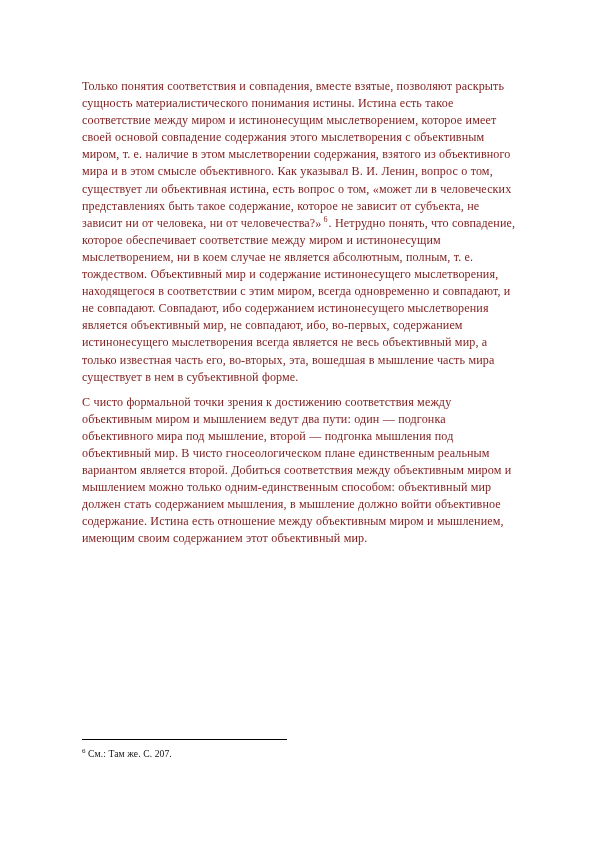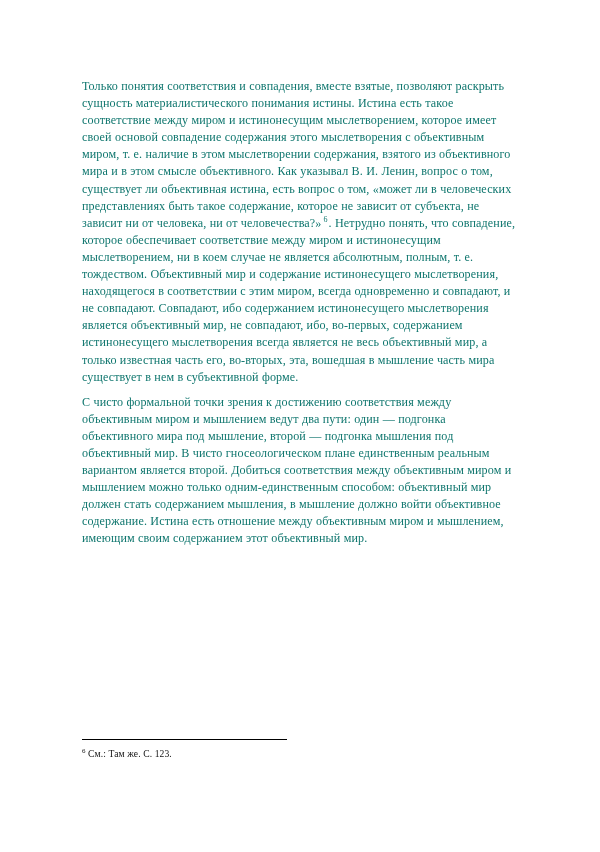--- a/index.html
+++ b/index.html
@@ -28,21 +28,21 @@
 
   
   .body-text {
     position: absolute;
     left: 82px;
     top: 78px;
     width: 438px;
     font-size: 12.1px;
     line-height: 17.1px;
     text-align: left;
-    color: #0f766e;
+    color: #7f1d1d;
     letter-spacing: 0.01em;
     word-spacing: 0.01em;
   }
 
   .para {
     margin: 0;
     padding: 0;
     text-indent: 0;
   }
 
@@ -98,16 +98,16 @@
   <div class="body-text">
 
     <p class="para"><span>Только понятия соответствия и совпадения, вместе взятые, позволяют раскрыть сущность материалистического понимания истины. Истина есть такое соответствие между миром и истинонесущим мыслетворением, которое имеет своей основой совпадение содержания этого мыслетворения с объективным миром, т. е. наличие в этом мыслетворении содержания, взятого из объективного мира и в этом смысле объективного. Как указывал В. И. Ленин, вопрос о том, существует ли объективная истина, есть вопрос о том, «может ли в человеческих представлениях быть такое содержание, которое не зависит от субъекта, не зависит ни от человека, ни от человечества?»</span><sup class="fn-ref">6</sup><span>. Нетрудно понять, что совпадение, которое обеспечивает соответствие между миром и истинонесущим мыслетворением, ни в коем случае не является абсолютным, полным, т. е. тождеством. Объективный мир и содержание истинонесущего мыслетворения, находящегося в соответствии с этим миром, всегда одновременно и совпадают, и не совпадают. Совпадают, ибо содержанием истинонесущего мыслетворения является объективный мир, не совпадают, ибо, во-первых, содержанием истинонесущего мыслетворения всегда является не весь объективный мир, а только известная часть его, во-вторых, эта, вошедшая в мышление часть мира существует в нем в субъективной форме.</span></p>
 
     <p class="para"><span>С чисто формальной точки зрения к достижению соответствия между объективным миром и мышлением ведут два пути: один — подгонка объективного мира под мышление, второй — подгонка мышления под объективный мир. В чисто гносеологическом плане единственным реальным вариантом является второй. Добиться соответствия между объективным миром и мышлением можно только одним-единственным способом: объективный мир должен стать содержанием мышления, в мышление должно войти объективное содержание. Истина есть отношение между объективным миром и мышлением, имеющим своим содержанием этот объективный мир.</span></p>
 
   </div>
 
   <div class="footnote-block">
     <hr class="footnote-rule">
-    <p class="footnote-text"><span class="fn-marker">6</span><span>См.: Там же. С. 123.</span></p>
+    <p class="footnote-text"><span class="fn-marker">6</span><span>См.: Там же. С. 207.</span></p>
   </div>
 
 </div>
 
 </body></html>

